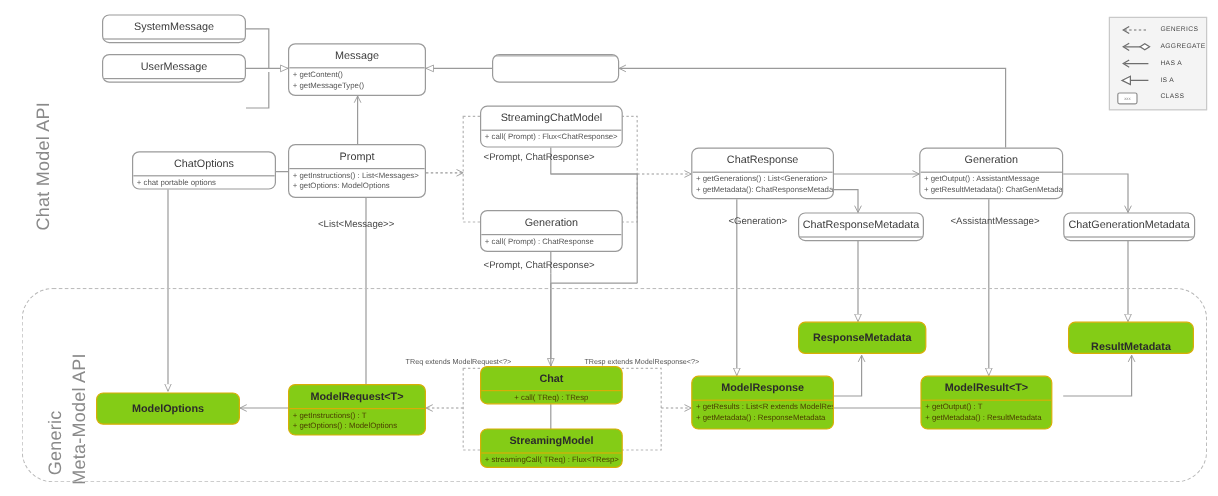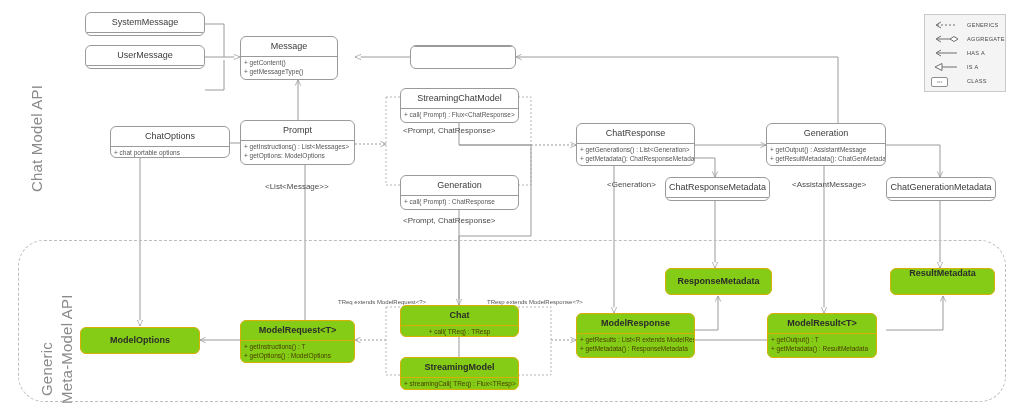--- a/index.html
+++ b/index.html
@@ -175,21 +175,21 @@
     <div class="members"></div>
   </div>
 
   <div class="cls stub" style="left:85px;top:45px;width:120px;height:24px;">
     <div class="title">UserMessage</div>
     <div class="sep"></div>
     <div class="members"></div>
   </div>
 
 
-  <div class="cls" style="left:240px;top:36px;width:98px;height:44px;">
+  <div class="cls" style="left:240px;top:36px;width:115px;height:44px;">
     <div class="title">Message</div>
     <div class="sep"></div>
     <div class="members">
       <div class="m">+ getContent()</div>
       <div class="m">+ getMessageType()</div>
     </div>
   </div>
 
   <div class="cls stub" style="left:410px;top:45px;width:106px;height:24px;">
     <div class="sep"></div>
@@ -303,21 +303,21 @@
     <div class="members">
       <div class="m">+ getOutput() : T</div>
       <div class="m">+ getMetadata() : ResultMetadata</div>
     </div>
   </div>
 
   <div class="cls y" style="left:665px;top:268px;width:107px;height:27px;display:flex;align-items:center;justify-content:center;">
     <div class="title" style="padding:0;">ResponseMetadata</div>
   </div>
 
-  <div class="cls y" style="left:890px;top:268px;width:105px;height:27px;display:flex;align-items:flex-start;justify-content:center;">
+  <div class="cls y" style="left:890px;top:268px;width:105px;height:27px;display:flex;align-items:flex-end;justify-content:center;">
     <div class="title" style="padding:0;">ResultMetadata</div>
   </div>
 
   <div class="elabel" style="left:403px;top:126px;">&lt;Prompt, ChatResponse&gt;</div>
 
   <div class="elabel" style="left:403px;top:216px;">&lt;Prompt, ChatResponse&gt;</div>
 
   <div class="elabel" style="left:265px;top:182px;">&lt;List&lt;Message&gt;&gt;</div>
 
   <div class="elabel" style="left:607px;top:180px;">&lt;Generation&gt;</div>

